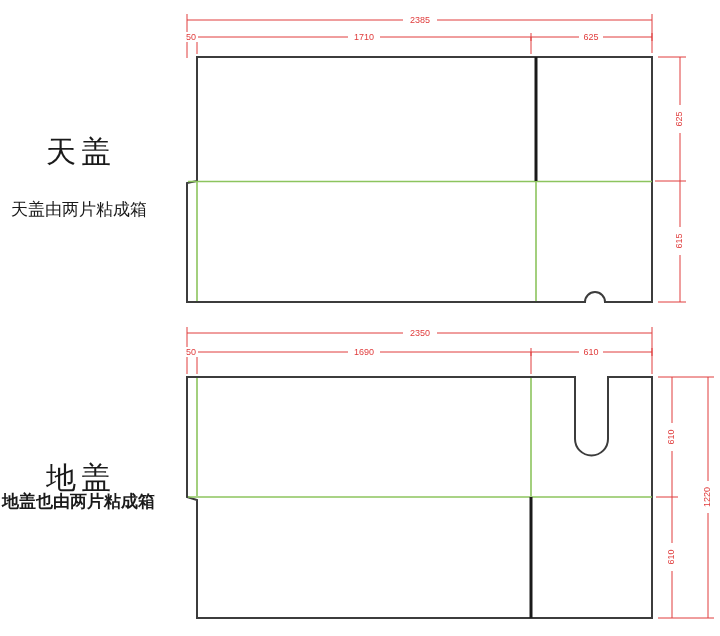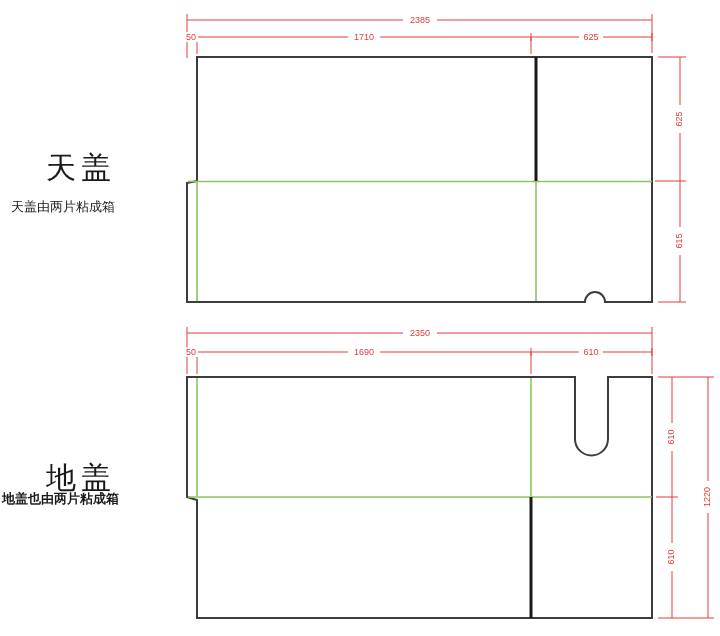--- a/index.html
+++ b/index.html
@@ -15,36 +15,36 @@
     position:absolute;
     font-family:"DejaVu Serif","Liberation Serif",serif;
     font-size:30px;
     color:#1a1a1a;
     letter-spacing:5px;
     white-space:nowrap;
   }
   .note{
     position:absolute;
     font-family:"DejaVu Serif","Liberation Serif",serif;
-    font-size:13px;
+    font-size:17px;
     color:#1a1a1a;
     white-space:nowrap;
   }
   .dim-text{
     font-family:"Liberation Sans", sans-serif;
     font-size:9px;
     fill:#e03c3c;
   }
 </style>
 </head>
 <body>
 
 <div class="canvas">
 
-  <div class="big-title" style="left:46px;top:148px;text-align:center;">天盖</div>
+  <div class="big-title" style="left:46px;top:132px;text-align:center;">天盖</div>
   <div class="note" style="left:11px;top:198px;">天盖由两片粘成箱</div>
   <div class="big-title" style="left:46px;top:458px;text-align:right;">地盖</div>
   <div class="note" style="left:2px;top:490px;font-weight:bold;">地盖也由两片粘成箱</div>
 
   <svg width="720" height="636" viewBox="0 0 720 636">
 
     <g>
 
       <path d="M197,57 H652 V302 H605 A10,10 0 0 0 585,302 H187 V183 L197,181 Z" fill="none" stroke="#3c3c3c" stroke-width="2" stroke-linejoin="miter"></path>
 

